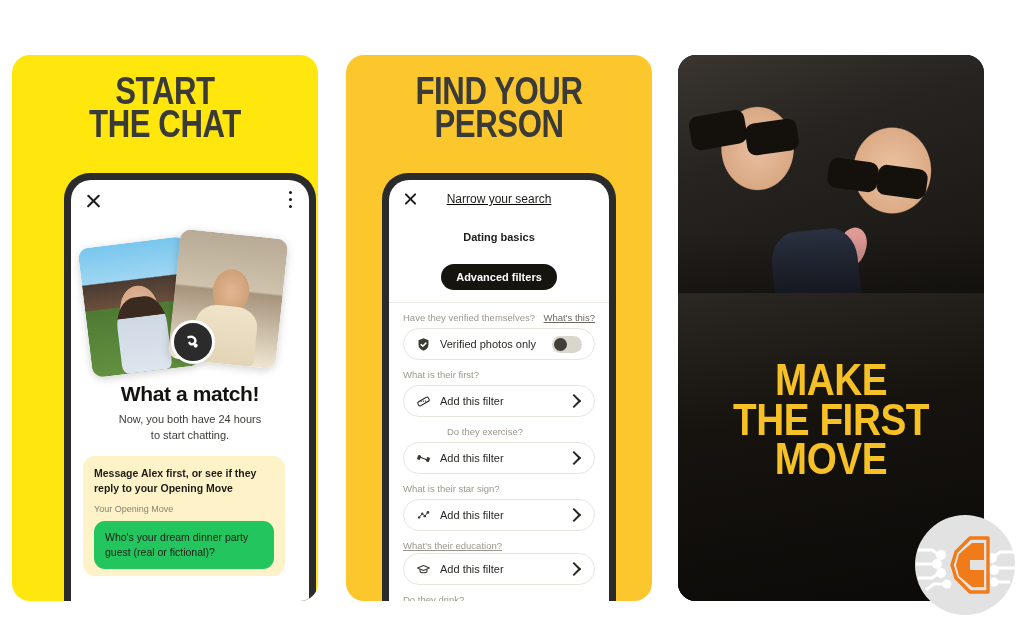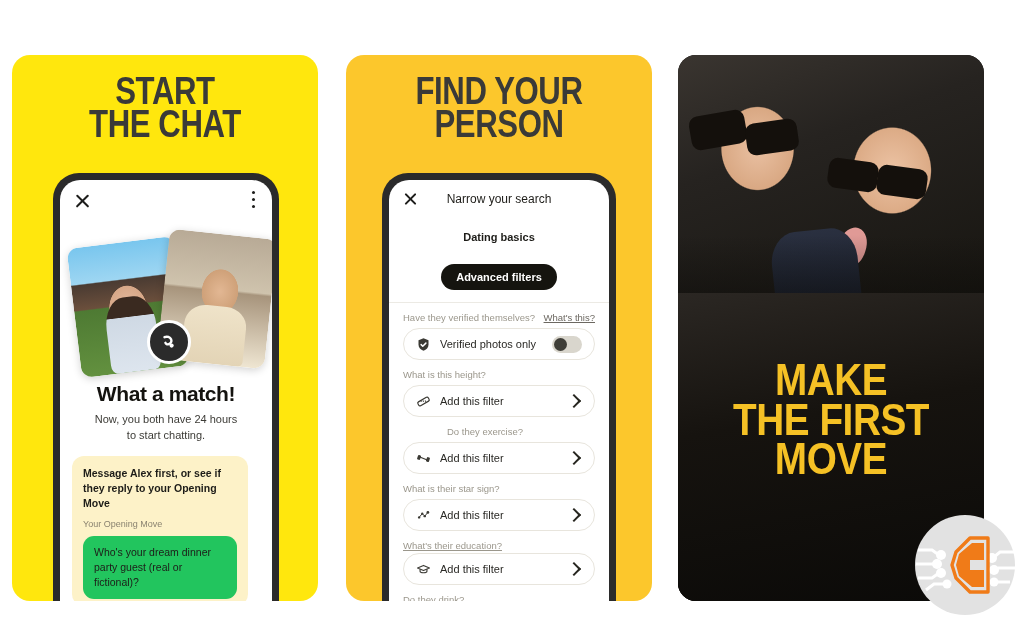--- a/index.html
+++ b/index.html
@@ -128,21 +128,21 @@
   }
   .om-label{
     font-size:9px;color:#8a8370;margin-top:8px;
   }
   .om-bubble{
     margin-top:7px;background:#22c55e;border-radius:11px;
     padding:9px 11px;font-size:10.5px;color:#1d1c18;line-height:1.45;
   }
 
   
-  .p2-topbar{position:relative;height:38px;}
+  .p2-topbar{position:relative;height:38px;text-decoration:underline;}
   .p2-title{
     text-align:center;font-size:12px;color:#1d1c18;padding-top:12px;font-weight:400;
   }
   .p2-x{
     position:absolute;left:14px;top:11px;width:15px;height:15px;
   }
   .p2-x:before,.p2-x:after{
     content:"";position:absolute;left:0;top:7px;width:15px;height:2px;
     background:#1d1d1b;border-radius:2px;
   }
@@ -228,21 +228,21 @@
 </head>
 <body>
 
 <div class="stage">
 
   <div class="panel" style="left:12px;top:55px;width:306px;height:546px;background:#ffe70d;">
 
     <div class="headline" style="top:20px;font-size:38px;">START
 THE CHAT</div>
 
-    <div class="phone" style="left:41px;top:118px;width:226px;height:428px;">
+    <div class="phone" style="left:52px;top:118px;width:252px;height:428px;">
       <div class="screen">
 
         <div class="p1-topbar">
           <div class="x-icon"></div>
           <div class="dots-icon">
             <span></span>
               <span></span>
               <span></span>
           </div>
         </div>
@@ -305,21 +305,21 @@
                 <path d="M12 2l8 3v7c0 5-3.5 8.6-8 10-4.5-1.4-8-5-8-10V5l8-3z" fill="#3b3a34"></path>
                 <path d="M8.2 12.2l2.6 2.6 5-5" fill="none" stroke="#ffffff" stroke-width="2.3" stroke-linecap="round" stroke-linejoin="round"></path>
               </svg>
             </span>
             <span class="tx">Verified photos only</span>
             <span class="toggle"></span>
           </div>
         </div>
 
         <div class="sec">
-          <div class="sec-q" style="margin-bottom:5px;">What is this height?</div>
+          <div class="sec-q" style="margin-bottom:5px;">What is their first?</div>
           <div class="pill">
             <span class="ic">
               <svg width="15" height="15" viewBox="0 0 24 24">
                 <rect x="2.5" y="8.5" width="19" height="7" rx="2.2" transform="rotate(-30 12 12)" fill="none" stroke="#3b3a34" stroke-width="1.9"></rect>
                 <path d="M9 8.5v2.2M12 10.2v2.2M15 11.9v2.2" stroke="#3b3a34" stroke-width="1.6" transform="rotate(-30 12 12)"></path>
               </svg>
             </span>
             <span class="tx">Add this filter</span>
             <span class="chev"></span>
           </div>

